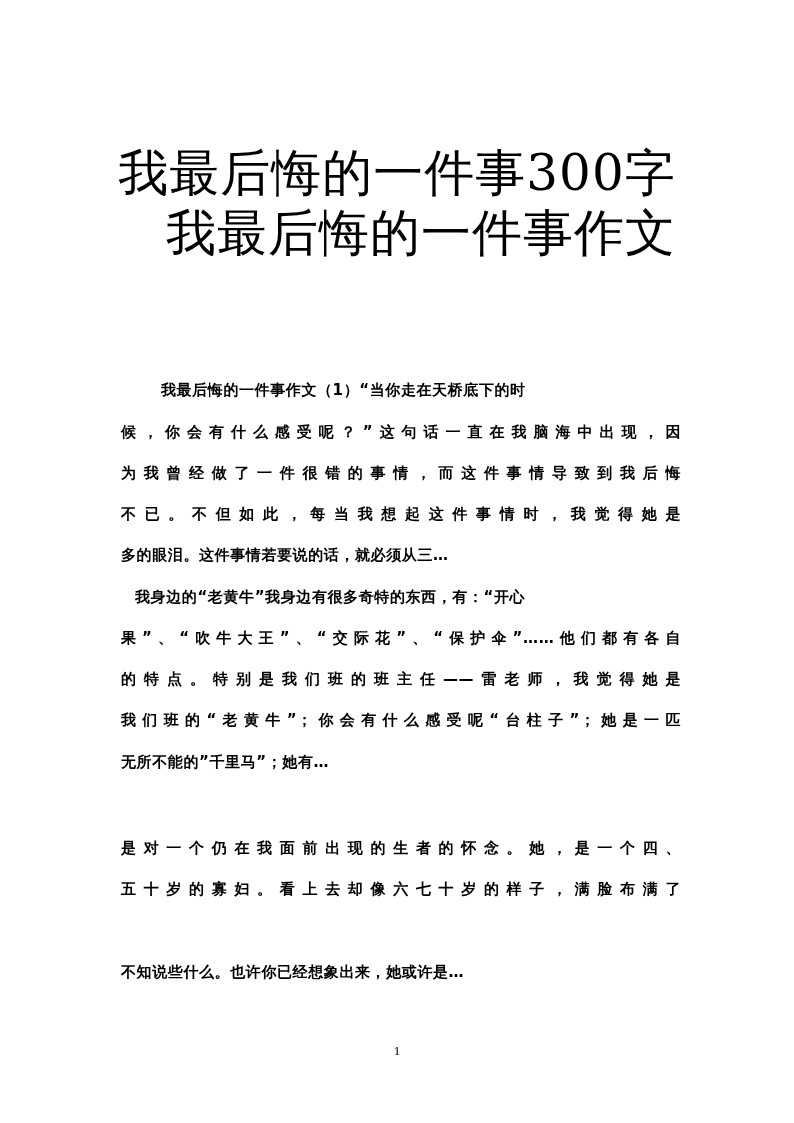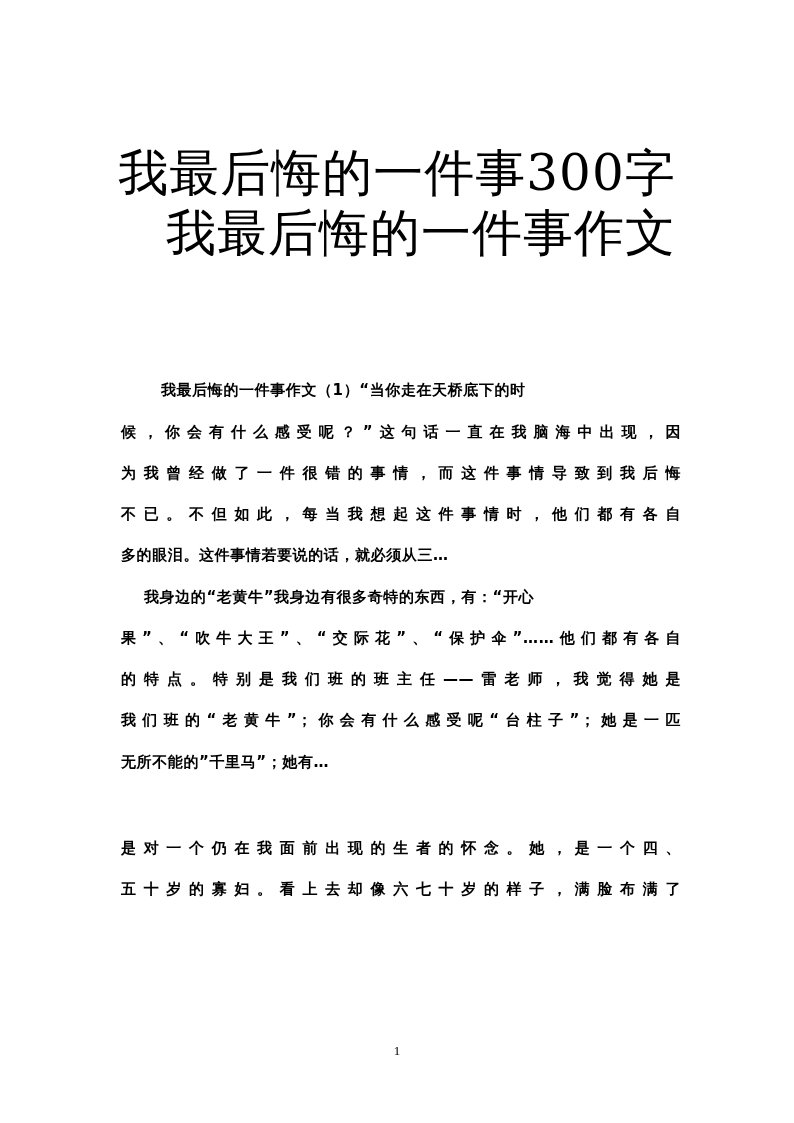--- a/index.html
+++ b/index.html
@@ -66,26 +66,27 @@
 <body>
 
 <div class="page">
 
   <div class="title-line t1">我最后悔的一件事300字</div>
   <div class="title-line t2">我最后悔的一件事作文</div>
 
   <div class="body-line" style="top:376px; left:161px; width:520px;">我最后悔的一件事作文（1）“当你走在天桥底下的时</div>
   <div class="body-line justify" style="top:418px;">候，你会有什么感受呢？”这句话一直在我脑海中出现，因</div>
   <div class="body-line justify" style="top:459px;">为我曾经做了一件很错的事情，而这件事情导致到我后悔</div>
-  <div class="body-line justify" style="top:500px;">不已。不但如此，每当我想起这件事情时，他们都有各自</div>
+  <div class="body-line justify" style="top:500px;">不已。不但如此，每当我想起这件事情时，我觉得她是</div>
   <div class="body-line" style="top:541px;">多的眼泪。这件事情若要说的话，就必须从三…</div>
 
-  <div class="body-line" style="top:583px; left:144px; width:540px;">我身边的“老黄牛”我身边有很多奇特的东西，有：“开心</div>
+  <div class="body-line" style="top:583px; left:135px; width:540px;">我身边的“老黄牛”我身边有很多奇特的东西，有：“开心</div>
   <div class="body-line justify" style="top:624px;">果”、“吹牛大王”、“交际花”、“保护伞”……他们都有各自</div>
   <div class="body-line justify" style="top:665px;">的特点。特别是我们班的班主任——雷老师，我觉得她是</div>
   <div class="body-line justify" style="top:706px;">我们班的“老黄牛”；你会有什么感受呢“台柱子”；她是一匹</div>
   <div class="body-line" style="top:748px;">无所不能的”千里马”；她有…</div>
 
   <div class="body-line justify" style="top:834px;">是对一个仍在我面前出现的生者的怀念。她，是一个四、</div>
   <div class="body-line justify" style="top:875px;">五十岁的寡妇。看上去却像六七十岁的样子，满脸布满了</div>
+  <div class="body-line" style="top:958px;">不知说些什么。也许你已经想象出来，她或许是…</div>
 
   <div class="page-number">1</div>
 </div>
 
 </body></html>

